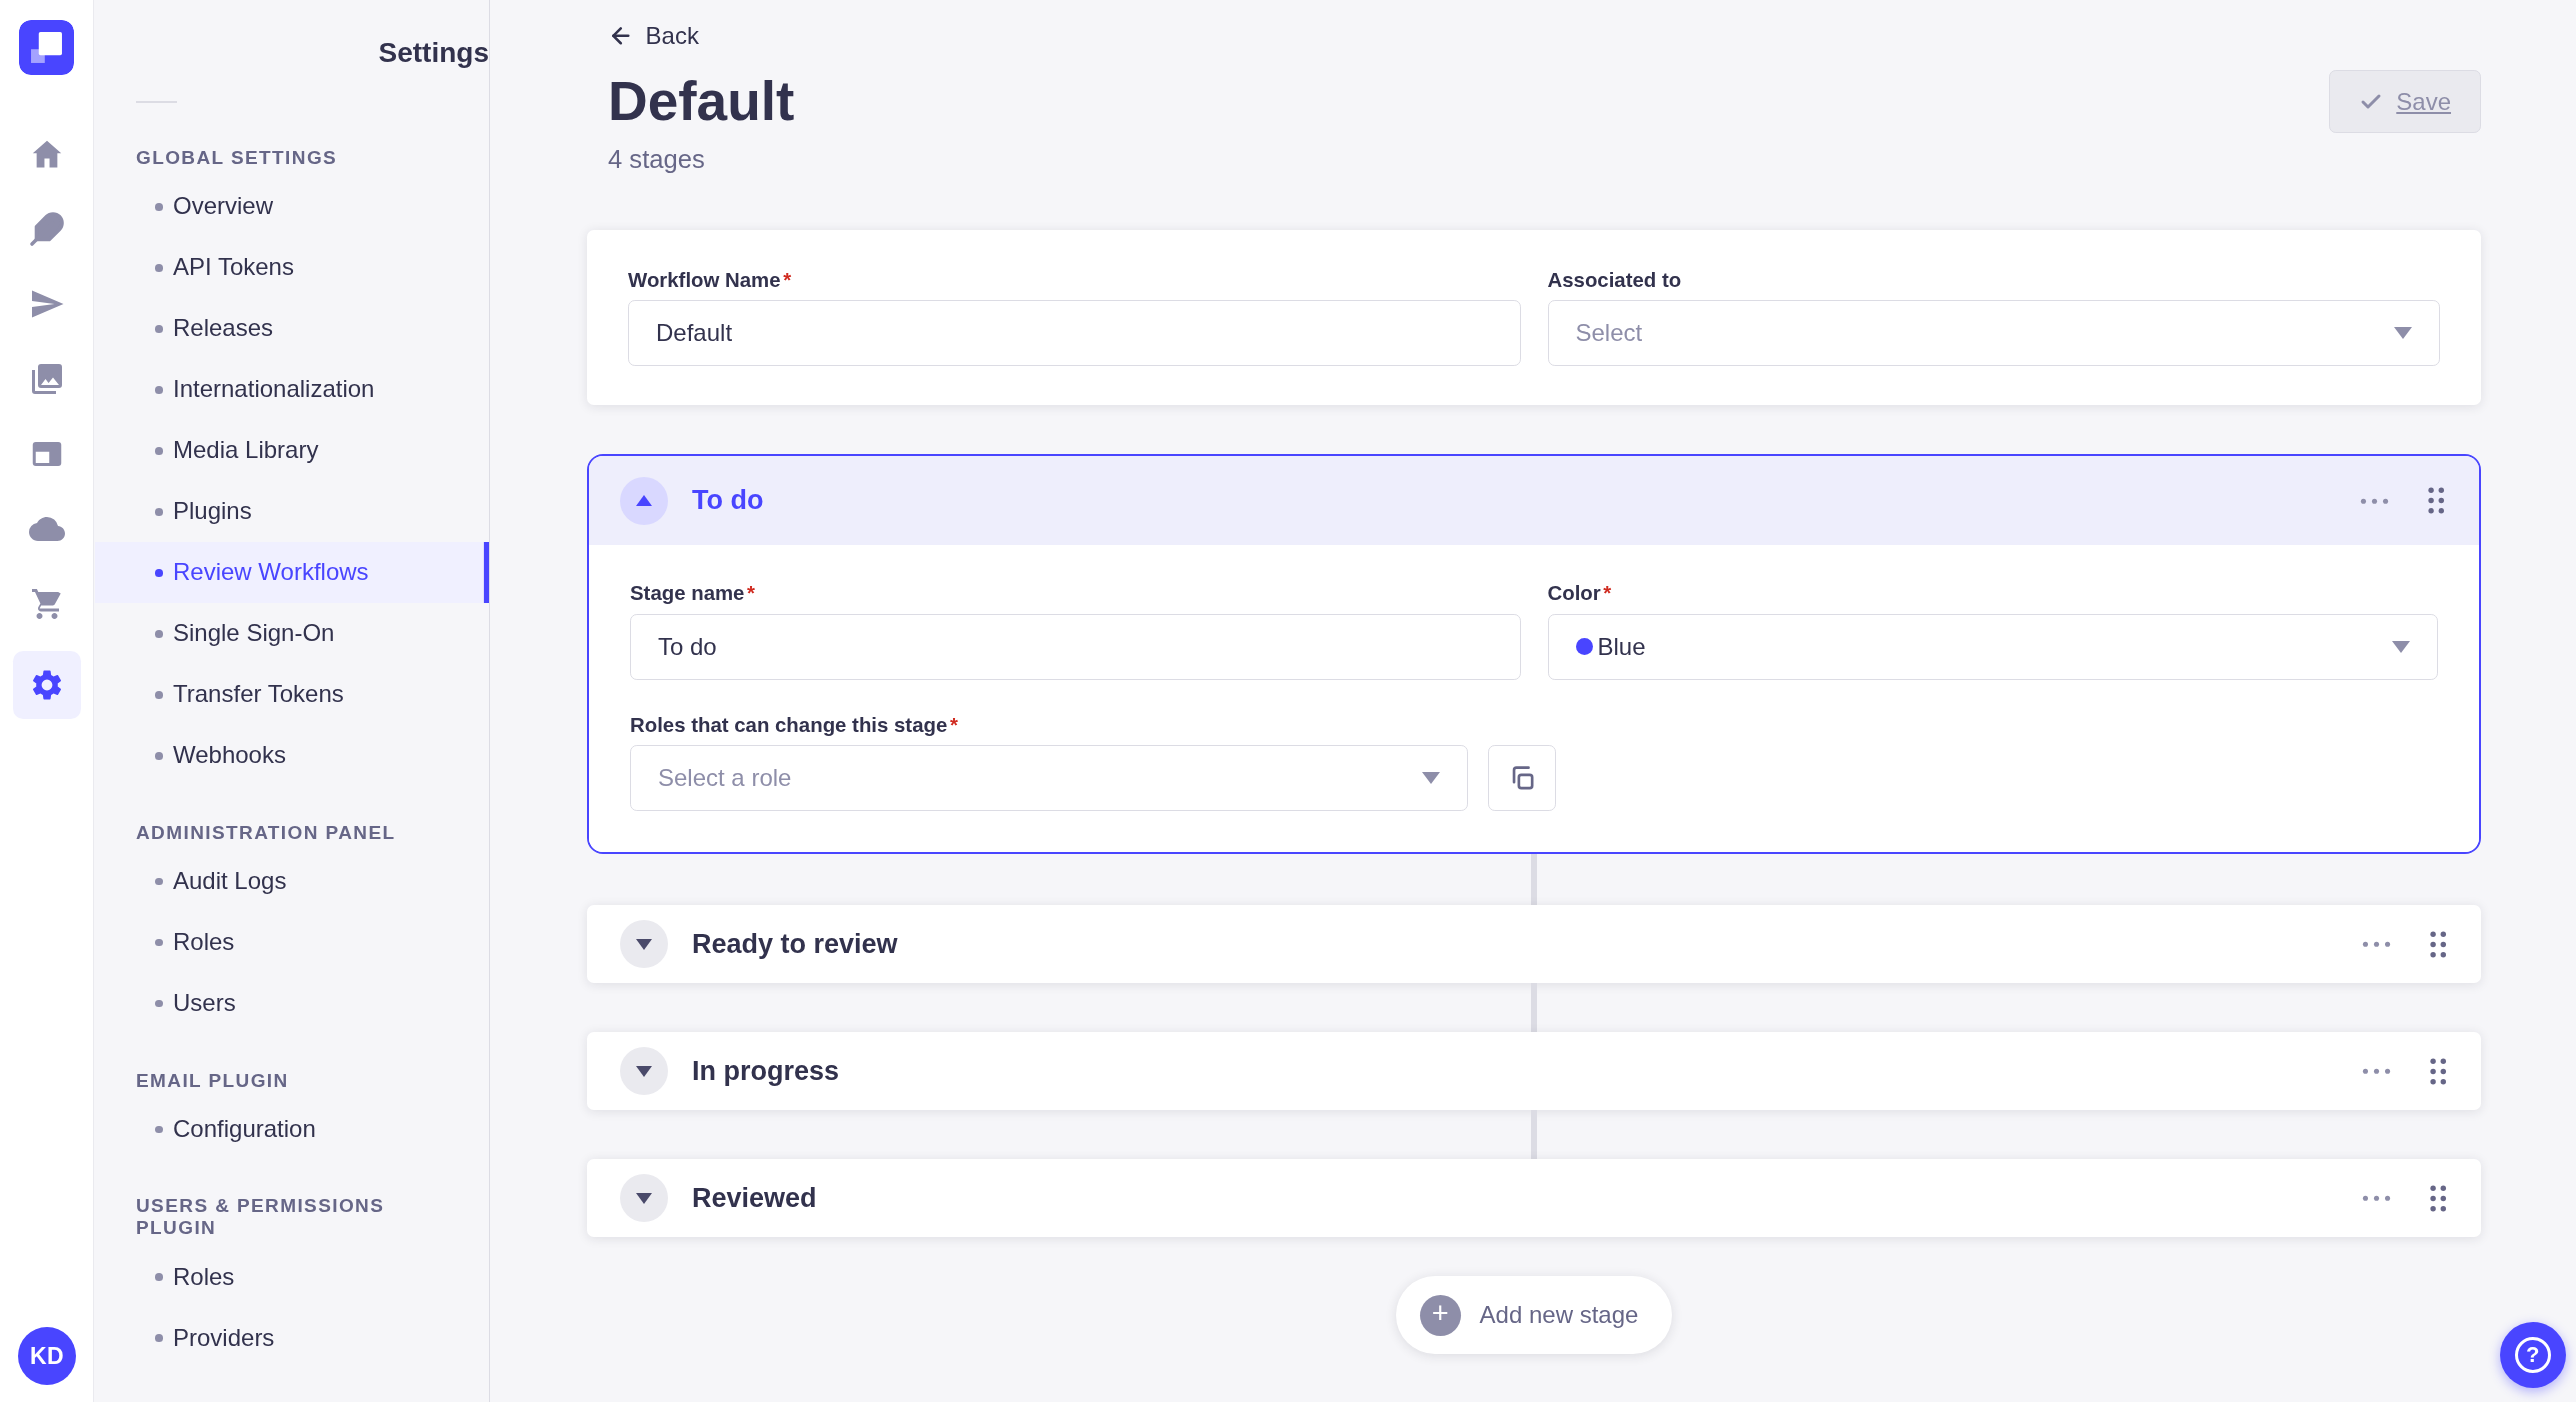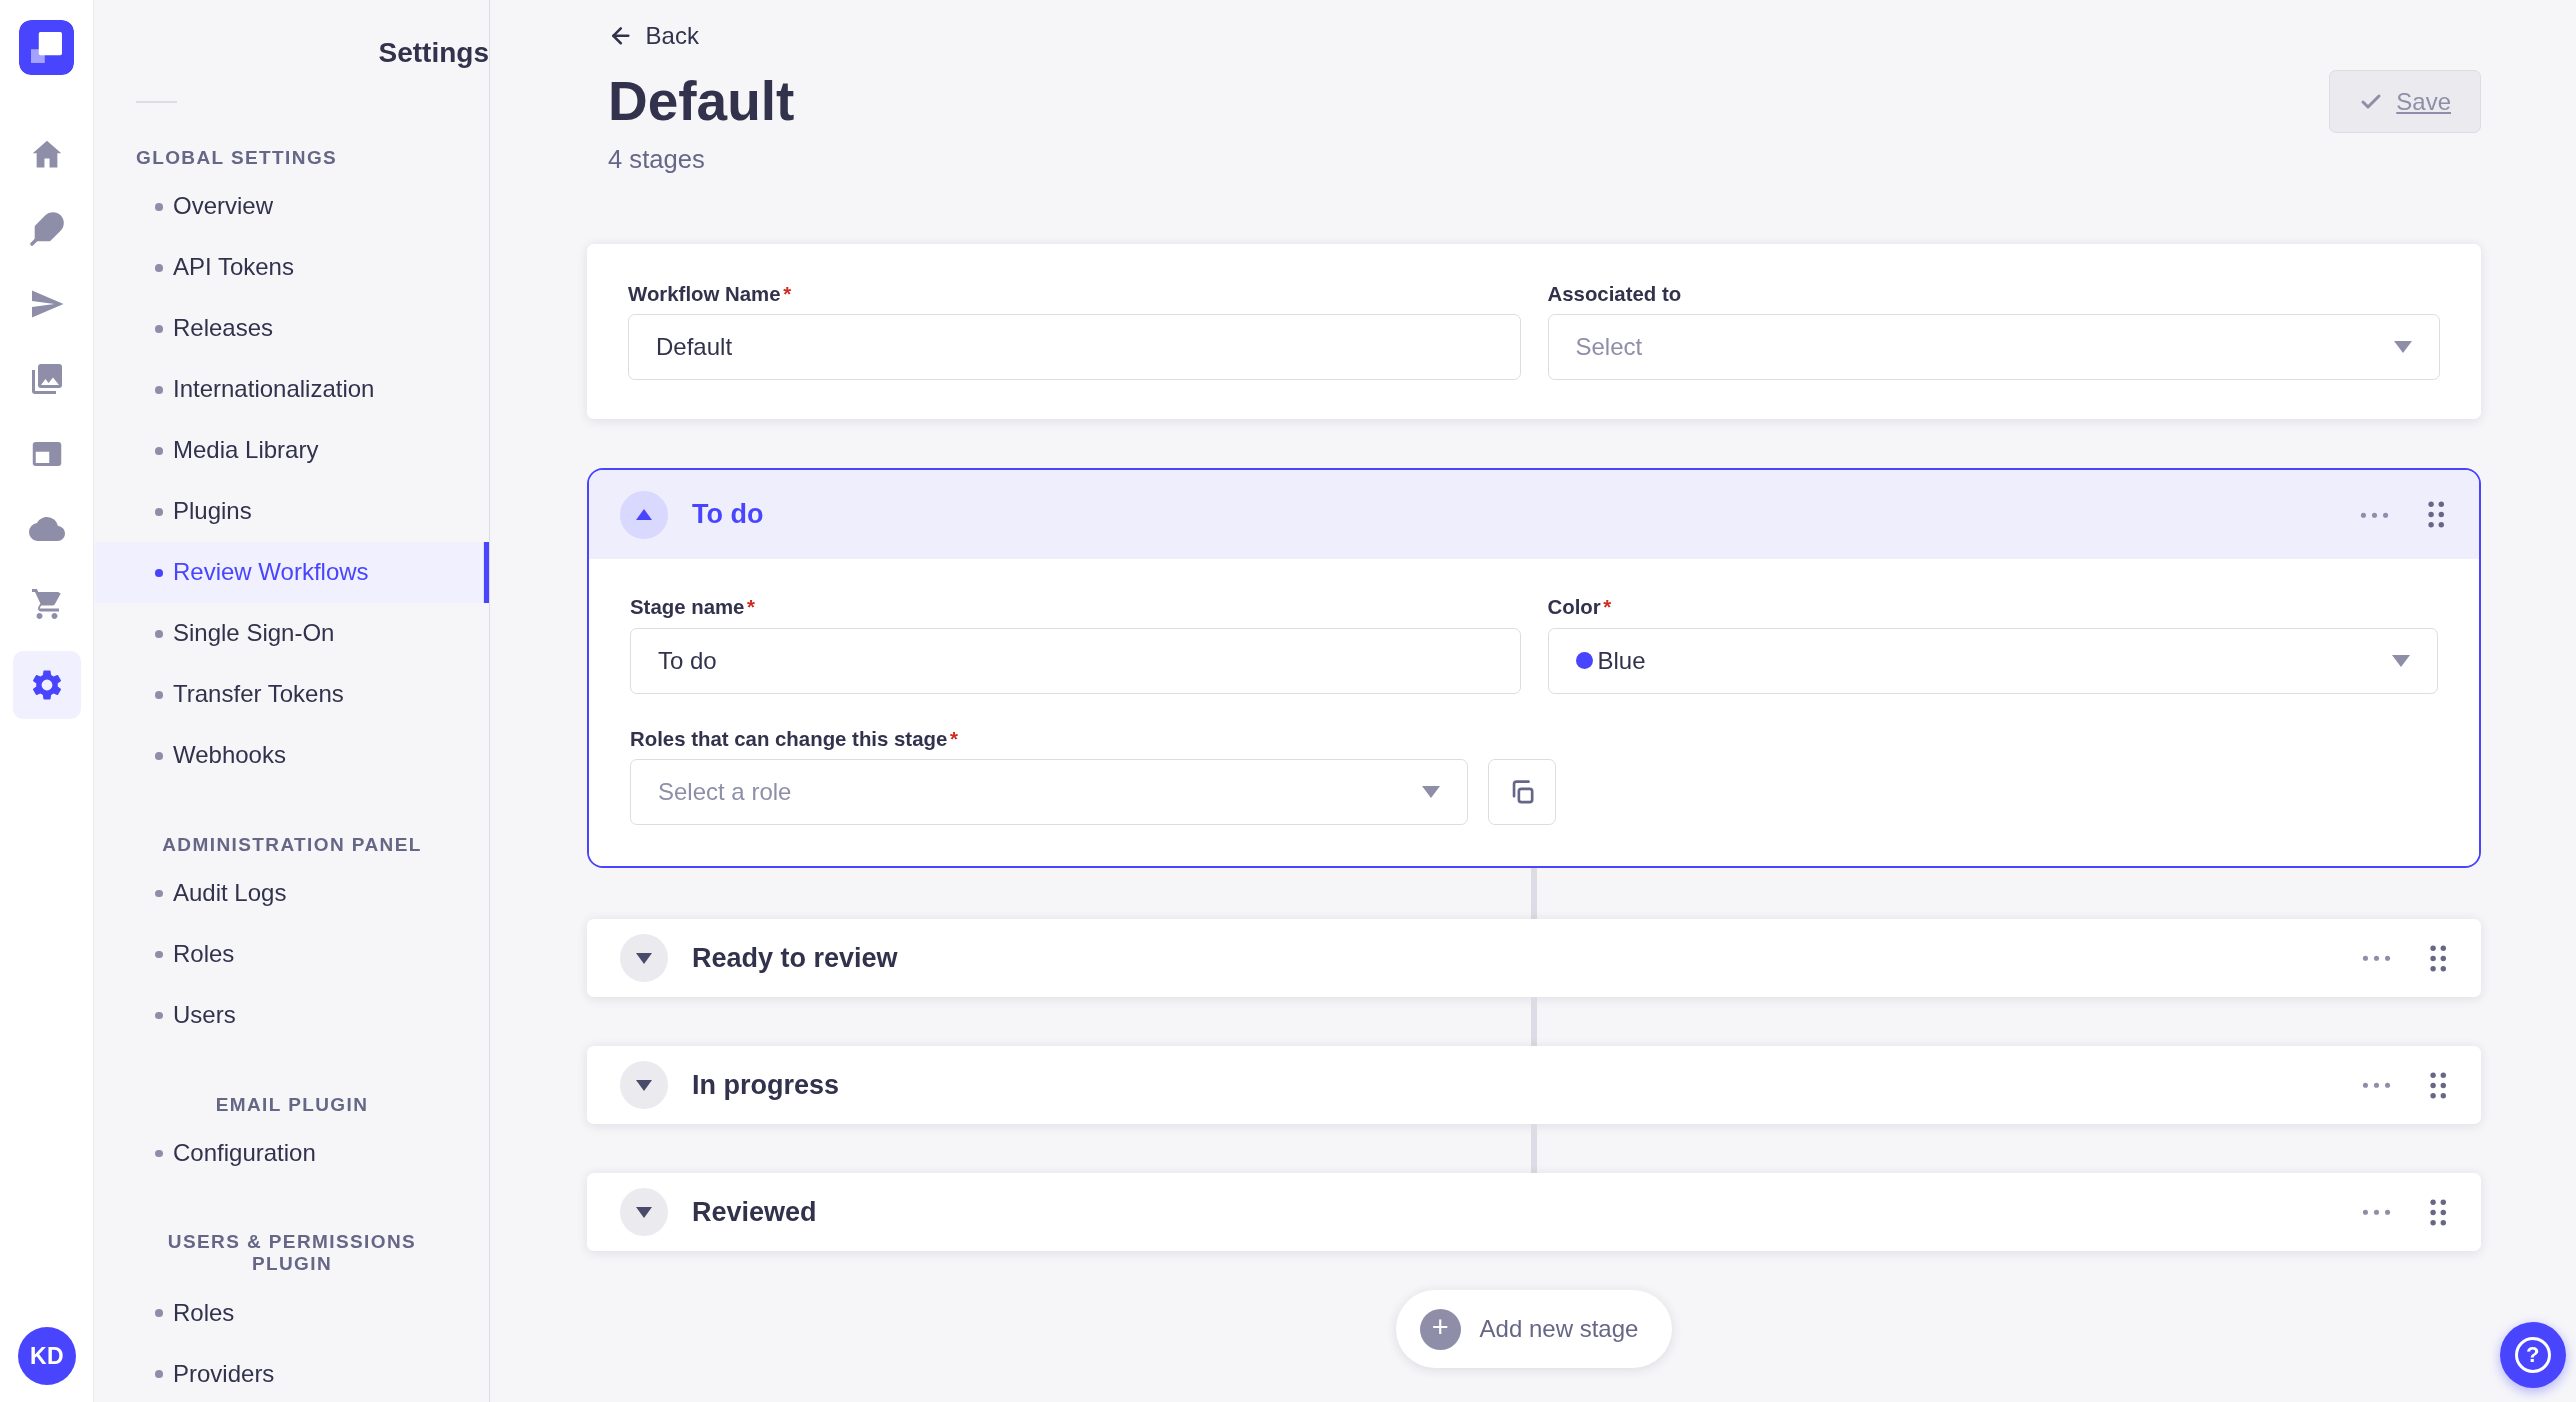--- a/index.html
+++ b/index.html
@@ -13,40 +13,40 @@
   .rail-item { width:68px; height:56px; margin-bottom:19px; display:flex; align-items:center; justify-content:center; border-radius:10.2px; cursor:pointer; }
   .rail-item svg { width:36px; height:36px; }
   .rail-item.active { background:#f0f0ff; height:68px; }
   .avatar { position:absolute; bottom:17px; left:18px; width:58px; height:58px; border-radius:50%; background:#4945ff; color:#fff; font-size:23px; font-weight:700; display:flex; align-items:center; justify-content:center; letter-spacing:0.4px; }
 
   
   .subnav { position:absolute; left:95px; top:0; width:395px; height:100%; background:#f6f6f9; border-right:1.7px solid #dcdce4; overflow:hidden; }
   .subnav-title { margin:37px 0 12px 41px; font-size:28px; font-weight:700; color:#32324d;text-align:right; }
   .subnav-divider { margin:32px 0 0 41px; width:41px; border:none; border-top:2.6px solid #dcdce4; }
   .section-label { margin:44px 41px 6.8px 41px; font-size:19px; font-weight:700; letter-spacing:1.4px; color:#666687; }
-  .section-label.later { margin-top:48px;text-align:center; }
+  .section-label.later { margin-top:36px; }
   .subnav ul { list-style:none; }
   .subnav li { position:relative; height:61px; display:flex; align-items:center; padding-left:78px; font-size:24px; color:#32324d; cursor:pointer; }
   .subnav li::before { content:""; position:absolute; left:60px; top:50%; margin-top:-3.4px; width:7.7px; height:7.7px; border-radius:50%; background:#8e8ea9; }
   .subnav li.active { background:#f0f0ff; color:#4945ff; box-shadow:inset -5.1px 0 0 #4945ff; font-weight:500; }
   .subnav li.active::before { background:#4945ff; }
 
   
   .main { position:absolute; left:492px; top:0; right:0; bottom:0; overflow:hidden; }
   .content { padding:0 95px; }
   .back-row { margin:22px 0 0 21px; display:inline-flex; align-items:center; gap:12px; cursor:pointer; }
   .back-row svg { width:25.6px; height:25.6px; }
   .back-label { font-size:24px; color:#32324d; }
   .page-title { margin:17px 0 0 21px; font-size:55px; font-weight:700; color:#32324d; }
   .page-subtitle { margin:12px 0 0 21px; font-size:25.6px; color:#666687; }
   .save-btn { position:absolute; top:70px; right:95px; height:63px; padding:0 29px; display:inline-flex; align-items:center; gap:13.6px; background:#eaeaef; border:1.7px solid #dcdce4; border-radius:6.8px; font-size:24px; color:#8e8ea9; cursor:default; font-family:inherit;text-decoration:underline; }
   .save-btn svg { width:24px; height:24px; }
 
   .card { background:#fff; border-radius:6.8px; box-shadow:0 1.7px 10.2px rgba(33,33,52,.1); }
-  .card1 { margin-top:70px; padding:39px 41px; }
+  .card1 { margin-top:56px; padding:39px 41px; }
   .form-row { display:flex; gap:27px; }
   .field { flex:1; min-width:0; }
   .field-label { display:block; font-size:20.4px; font-weight:700; color:#32324d; margin-bottom:8.5px; }
   .req { color:#d02b20; margin-left:2.6px; }
   .input-box, .select-box { height:66px; background:#fff; border:1.7px solid #dcdce4; border-radius:6.8px; display:flex; align-items:center; padding:0 27px; font-size:24px; color:#32324d; width:100%; }
   .select-box { justify-content:space-between; cursor:pointer; }
   .placeholder { color:#8e8ea9; }
   .caret-down { width:0; height:0; border-left:9.4px solid transparent; border-right:9.4px solid transparent; border-top:12px solid #8e8ea9; }
   .select-left { display:flex; align-items:center; gap:5px; min-width:0; }
   .color-dot { width:17px; height:17px; border-radius:50%; background:#4945ff; }

